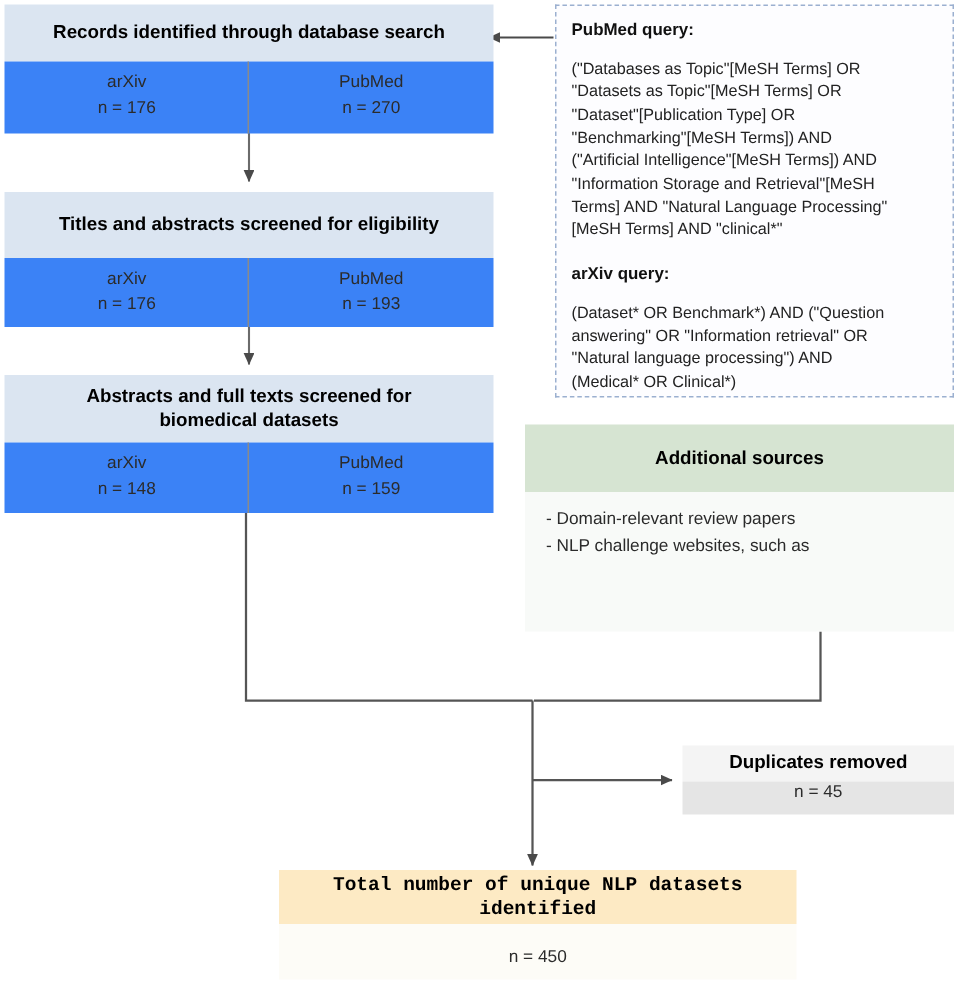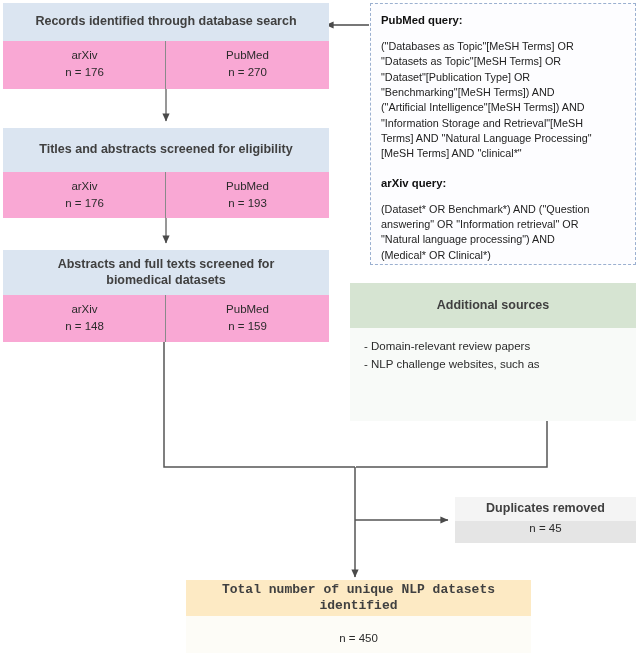--- a/index.html
+++ b/index.html
@@ -26,34 +26,34 @@
   }
   .hdr {
     box-sizing: border-box;
     width: 100%;
     display: flex;
     align-items: center;
     justify-content: center;
     text-align: center;
     font-weight: bold;
     font-size: 12.5px;
-    color: #404040;
+    color: #000000;
     line-height: 1.25;
     padding: 2px 6px;
   }
   .hdr-blue { background: #dbe5f1; }
   .hdr-green { background: #d6e4d2; }
   .hdr-yellow { background: #fdeac4; }
   .hdr-grey { background: #f4f4f4; }
 
   .subrow {
     box-sizing: border-box;
     width: 100%;
     display: flex;
-    background: #f9a8d4;
+    background: #3b82f6;
   }
   .subcell {
     flex: 1 1 50%;
     box-sizing: border-box;
     text-align: center;
     font-size: 11.5px;
     color: #2b2b2b;
     line-height: 1.45;
     padding-top: 6px;
   }

